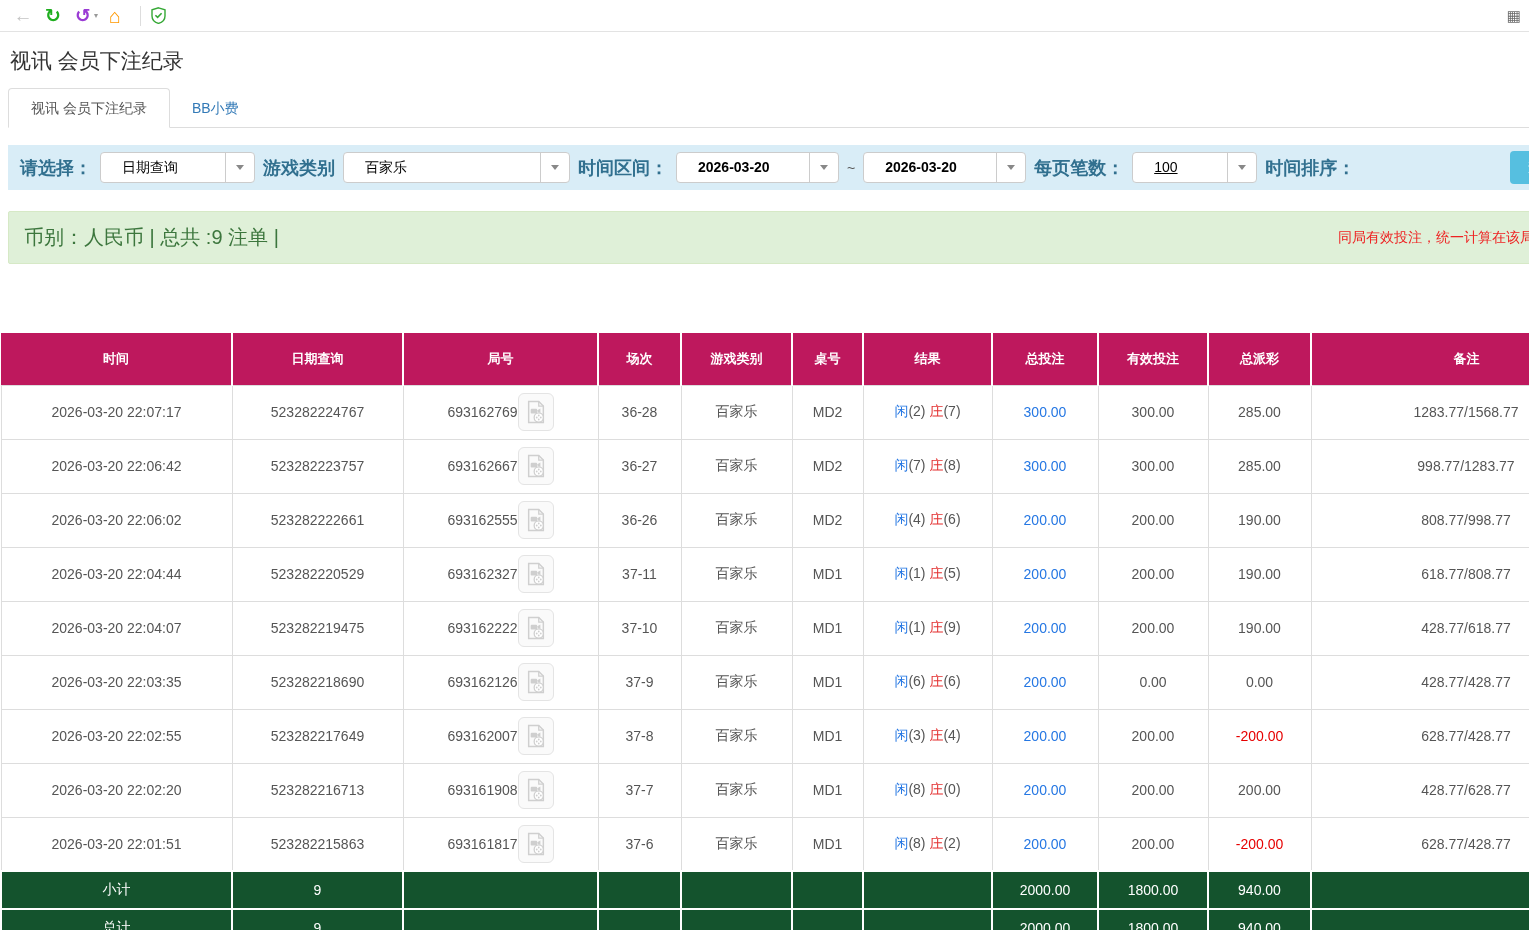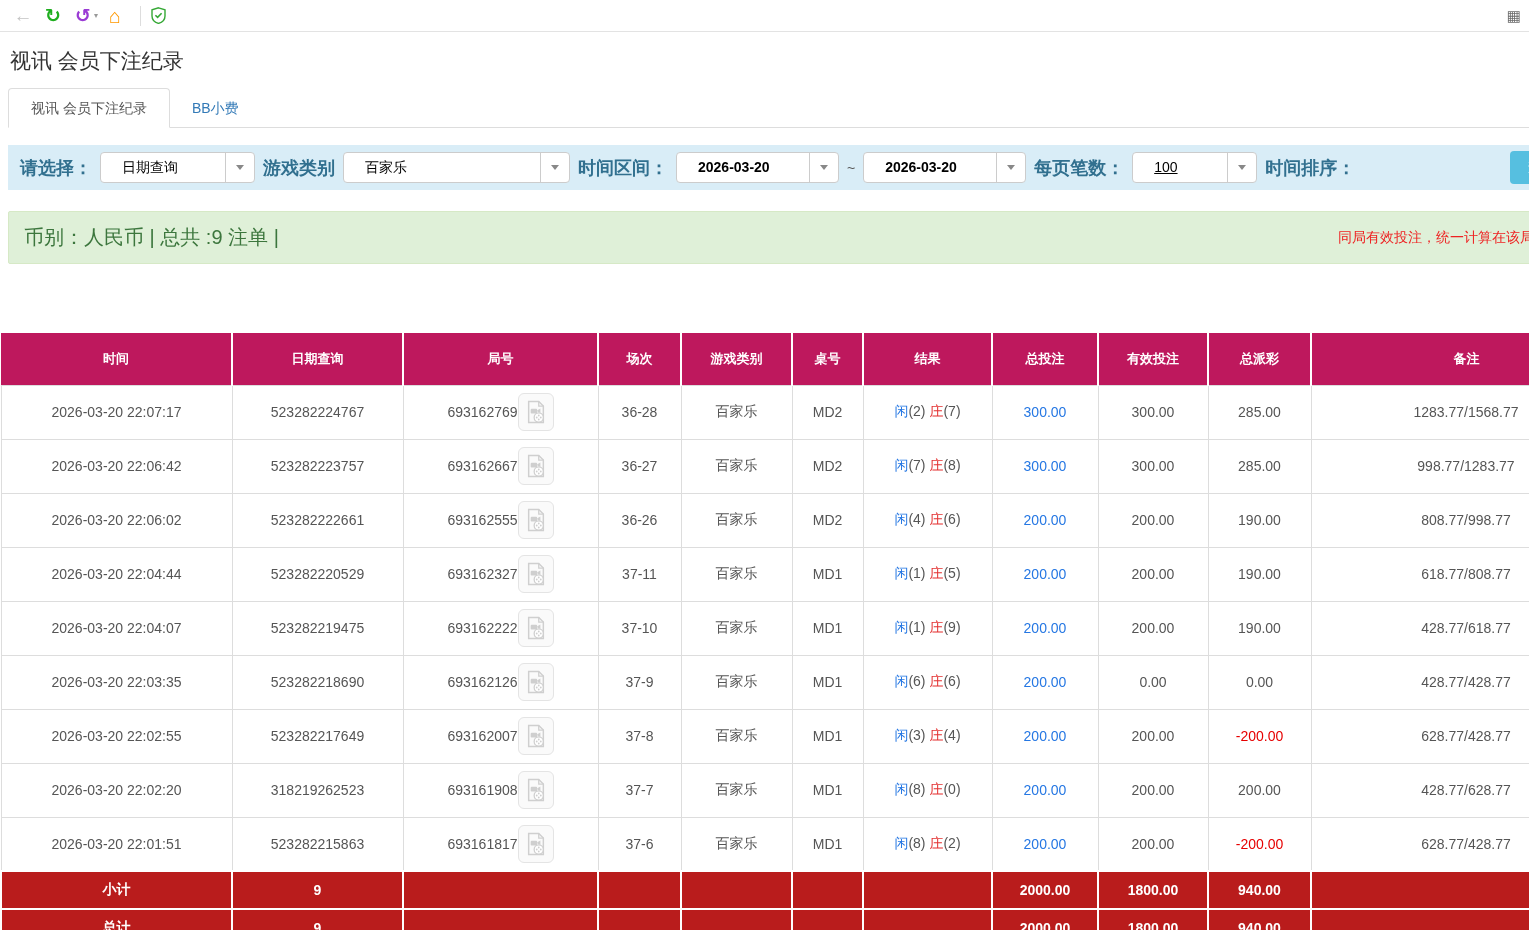--- a/index.html
+++ b/index.html
@@ -59,21 +59,21 @@
   .sum-left { font-size:20px; color:#3c763d; white-space:nowrap; }
   .sum-right { position:absolute; left:1329px; font-size:14px; color:#ee2222; white-space:nowrap; }
 
   
   table.bet { margin-top:69px; border-collapse:collapse; table-layout:fixed; width:1620px; }
   .bet th { background:#be185d; color:#fff; font-size:13px; font-weight:bold;
     height:52px; border-left:2px solid #fff; text-align:center; }
   .bet th:first-child { border-left:none; }
   .bet td { border:1px solid #ddd; height:54px; text-align:center;
     font-size:14px; color:#555; background:#fff; }
-  .bet tr.foot td { background:#b91c1c; color:#fff; border:2px solid #fff; height:38px;font-weight:bold; }
+  .bet tr.foot td { background:#14532d; color:#fff; border:2px solid #fff; height:38px; }
   .round-wrap { display:flex; align-items:center; justify-content:center; }
   .video-btn { width:36px; height:38px; background:#fafafa; border:1px solid #e4e4e4;
     border-radius:6px; display:flex; align-items:center; justify-content:center; cursor:pointer; padding:0; }
   .xian { color:#2577e3; } .zhuang { color:#e33030; } .rnum { color:#555; }
   a.bet-link { color:#2577e3; text-decoration:none; cursor:pointer; }
   td.neg { color:#e60000; }
 </style>
 </head>
 <body>
 
@@ -383,21 +383,21 @@
             <td>百家乐</td>
             <td>MD1</td>
             <td><span class="xian">闲</span><span class="rnum">(3)</span> <span class="zhuang">庄</span><span class="rnum">(4)</span></td>
             <td><a class="bet-link">200.00</a></td>
             <td>200.00</td>
             <td class="neg">-200.00</td>
             <td>628.77/428.77</td>
           </tr>
           <tr>
             <td>2026-03-20 22:02:20</td>
-            <td>318219262523</td>
+            <td>523282216713</td>
             <td>
               <div class="round-wrap">
                 <span>693161908</span>
                 <button class="video-btn">
                   <svg width="22" height="24" viewBox="0 0 24 26">
     <path d="M4 1.5 h11 l5 5 v18 h-16 z" fill="none" stroke="#cfcfcf" stroke-width="1.6"></path>
     <path d="M15 1.5 v5 h5" fill="none" stroke="#cfcfcf" stroke-width="1.4"></path>
     <rect x="6.2" y="9.5" width="7" height="5" rx="1" fill="#cfcfcf"></rect>
     <path d="M13.4 11 l3.4-1.8 v5 l-3.4-1.8 z" fill="#cfcfcf"></path>
     <circle cx="15" cy="19" r="5" fill="#ffffff" stroke="#cfcfcf" stroke-width="1.4"></circle>

